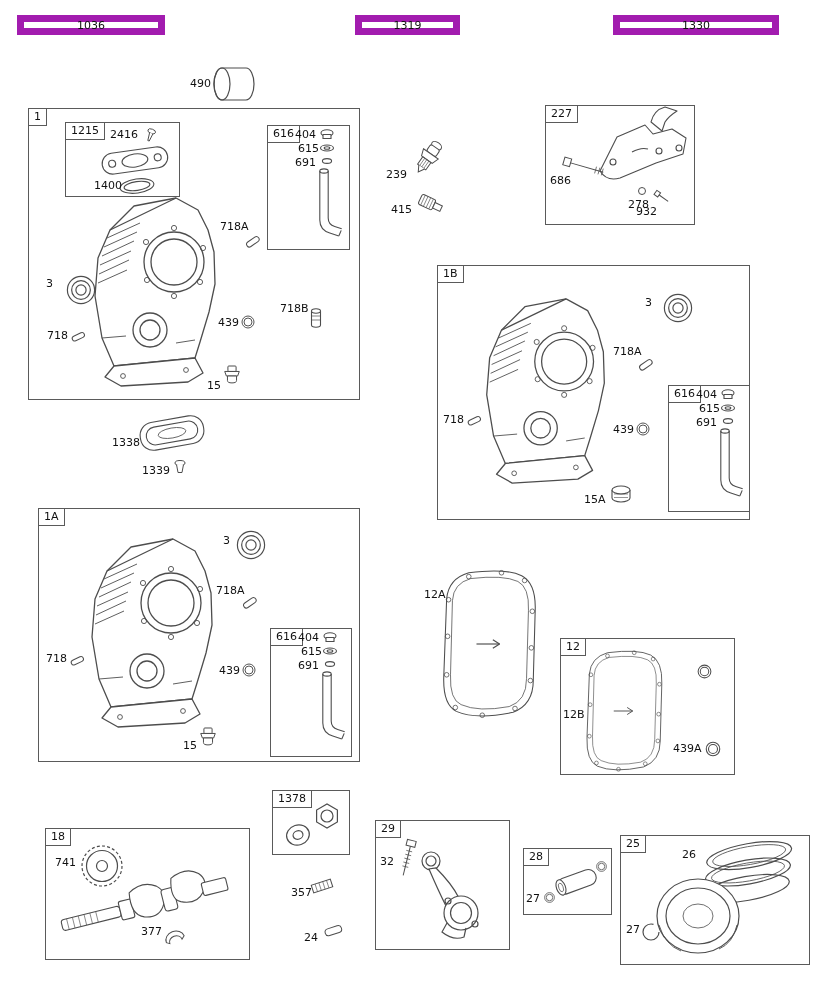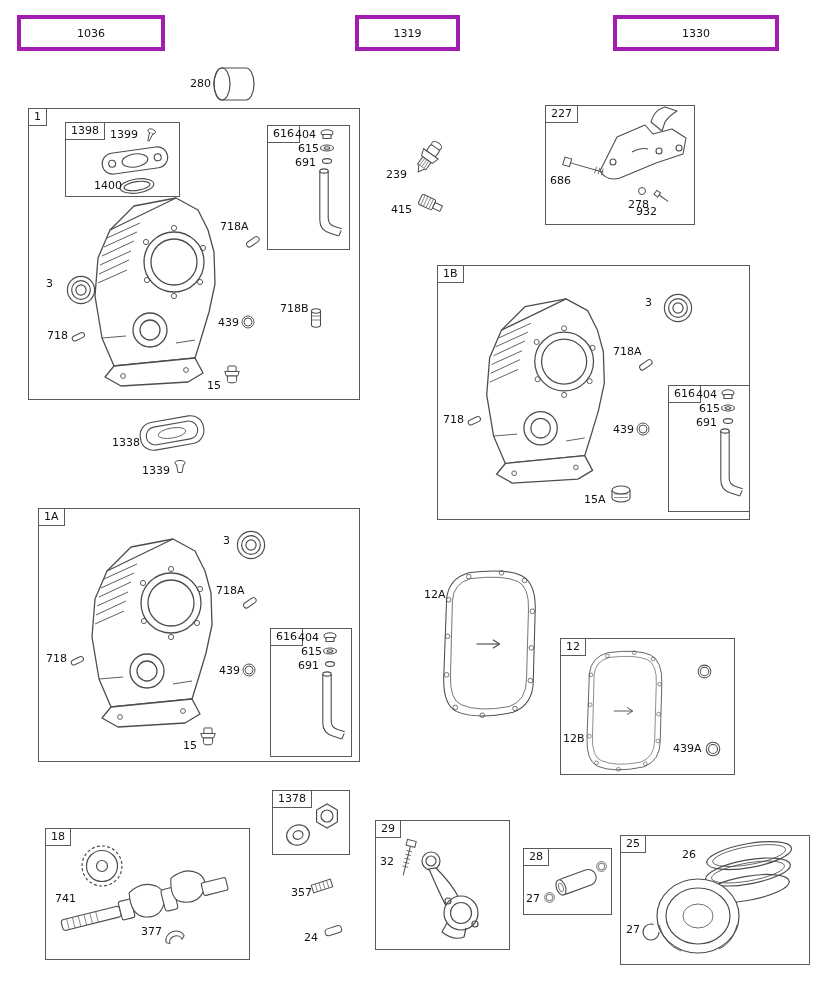--- a/index.html
+++ b/index.html
@@ -3,21 +3,21 @@
 <meta charset="utf-8">
 <style>
   * { box-sizing: border-box; margin: 0; padding: 0; }
   html,body { background:#fff; }
   body { font-family: "DejaVu Sans", sans-serif; color:#111; }
   .canvas { position:relative; width:837px; height:999px; background:#fff; overflow:hidden; }
   .art { position:absolute; left:0; top:0; }
   .grp { position:absolute; border:1px solid #5a5a5a; background:transparent; }
   .tag { position:absolute; border:1px solid #5a5a5a; background:#fff; font-size:11px; line-height:14px; padding:1px 5px; z-index:5; }
   .lbl { position:absolute; font-size:11px; line-height:13px; white-space:nowrap; z-index:5; }
-  .hdr { position:absolute; border:4px solid #a21caf; height:36px; display:flex; align-items:center; justify-content:center; font-size:11px; z-index:5; background:#fff; }
+  .hdr { position:absolute; border:7px solid #a21caf; height:20px; display:flex; align-items:center; justify-content:center; font-size:11px; z-index:5; background:#fff; }
 </style>
 </head>
 <body>
 
 <div class="canvas">
 
   <div class="grp" style="left:28px;top:108px;width:332px;height:292px"></div>
   <div class="grp" style="left:65px;top:122px;width:115px;height:75px"></div>
   <div class="grp" style="left:267px;top:125px;width:83px;height:125px"></div>
   <div class="grp" style="left:38px;top:508px;width:322px;height:254px"></div>
@@ -314,44 +314,44 @@
       <path d="M659 925 q6 20 22 26 M737 925 q-4 18 -18 24" fill="none" stroke-width="0.9"></path>
     </g>
     <circle cx="651" cy="932" r="8" fill="none" stroke="#4d4d4d" stroke-width="1.2" stroke-dasharray="40 10"></circle>
   </svg>
 
   <div class="hdr" style="left:17px;top:15px;width:148px">1036</div>
   <div class="hdr" style="left:355px;top:15px;width:105px">1319</div>
   <div class="hdr" style="left:613px;top:15px;width:166px">1330</div>
 
   <div class="tag" style="left:28px;top:108px">1</div>
-  <div class="tag" style="left:65px;top:122px">1398</div>
+  <div class="tag" style="left:65px;top:122px">1215</div>
   <div class="tag" style="left:267px;top:125px">616</div>
   <div class="tag" style="left:38px;top:508px">1A</div>
   <div class="tag" style="left:270px;top:628px">616</div>
   <div class="tag" style="left:437px;top:265px">1B</div>
   <div class="tag" style="left:668px;top:385px">616</div>
   <div class="tag" style="left:545px;top:105px">227</div>
   <div class="tag" style="left:560px;top:638px">12</div>
   <div class="tag" style="left:45px;top:828px">18</div>
   <div class="tag" style="left:272px;top:790px">1378</div>
   <div class="tag" style="left:375px;top:820px">29</div>
   <div class="tag" style="left:523px;top:848px">28</div>
   <div class="tag" style="left:620px;top:835px">25</div>
 
-  <span class="lbl" style="left:190px;top:77px">280</span>
+  <span class="lbl" style="left:190px;top:77px">490</span>
   <span class="lbl" style="left:112px;top:436px">1338</span>
   <span class="lbl" style="left:142px;top:464px">1339</span>
   <span class="lbl" style="left:386px;top:168px">239</span>
   <span class="lbl" style="left:391px;top:203px">415</span>
   <span class="lbl" style="left:424px;top:588px">12A</span>
   <span class="lbl" style="left:291px;top:886px">357</span>
   <span class="lbl" style="left:304px;top:931px">24</span>
 
-  <span class="lbl" style="left:110px;top:128px">1399</span>
+  <span class="lbl" style="left:110px;top:128px">2416</span>
   <span class="lbl" style="left:94px;top:179px">1400</span>
   <span class="lbl" style="left:295px;top:128px">404</span>
   <span class="lbl" style="left:298px;top:142px">615</span>
   <span class="lbl" style="left:295px;top:156px">691</span>
   <span class="lbl" style="left:220px;top:220px">718A</span>
   <span class="lbl" style="left:46px;top:277px">3</span>
   <span class="lbl" style="left:47px;top:329px">718</span>
   <span class="lbl" style="left:218px;top:316px">439</span>
   <span class="lbl" style="left:280px;top:302px">718B</span>
   <span class="lbl" style="left:207px;top:379px">15</span>
@@ -371,24 +371,24 @@
   <span class="lbl" style="left:613px;top:423px">439</span>
   <span class="lbl" style="left:696px;top:388px">404</span>
   <span class="lbl" style="left:699px;top:402px">615</span>
   <span class="lbl" style="left:696px;top:416px">691</span>
   <span class="lbl" style="left:584px;top:493px">15A</span>
 
   <span class="lbl" style="left:550px;top:174px">686</span>
   <span class="lbl" style="left:628px;top:198px">278</span>
   <span class="lbl" style="left:636px;top:205px">932</span>
 
-  <span class="lbl" style="left:563px;top:732px">12B</span>
+  <span class="lbl" style="left:563px;top:708px">12B</span>
   <span class="lbl" style="left:673px;top:742px">439A</span>
 
-  <span class="lbl" style="left:55px;top:892px">741</span>
+  <span class="lbl" style="left:55px;top:856px">741</span>
   <span class="lbl" style="left:141px;top:925px">377</span>
 
   <span class="lbl" style="left:380px;top:855px">32</span>
   <span class="lbl" style="left:526px;top:892px">27</span>
   <span class="lbl" style="left:682px;top:848px">26</span>
   <span class="lbl" style="left:626px;top:923px">27</span>
 
 </div>
 
 </body></html>

